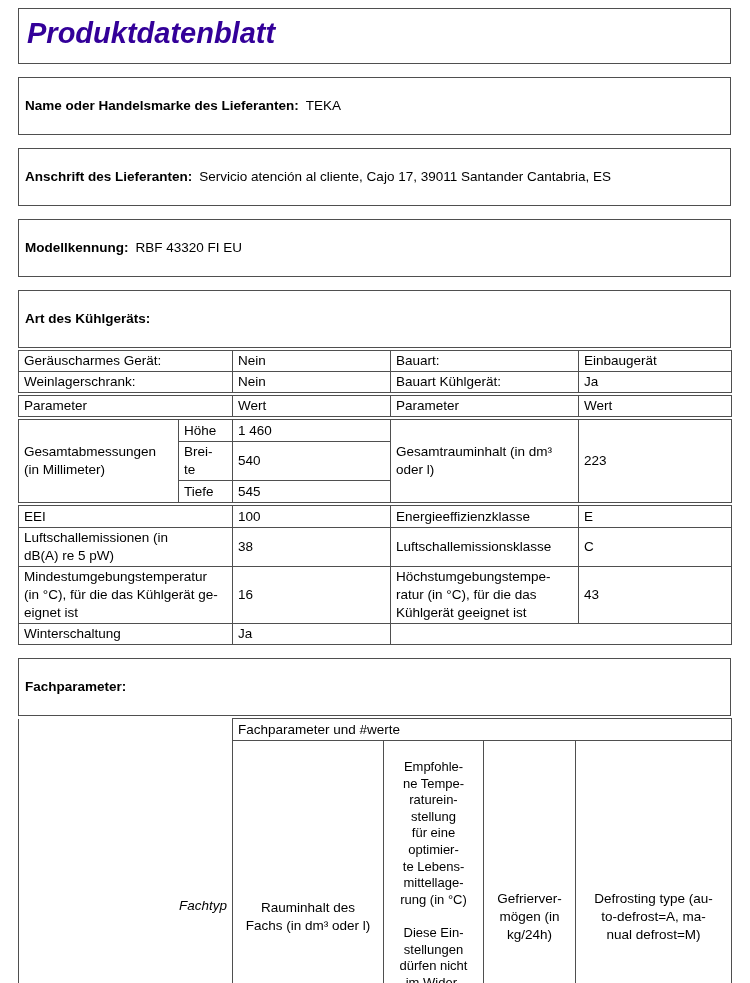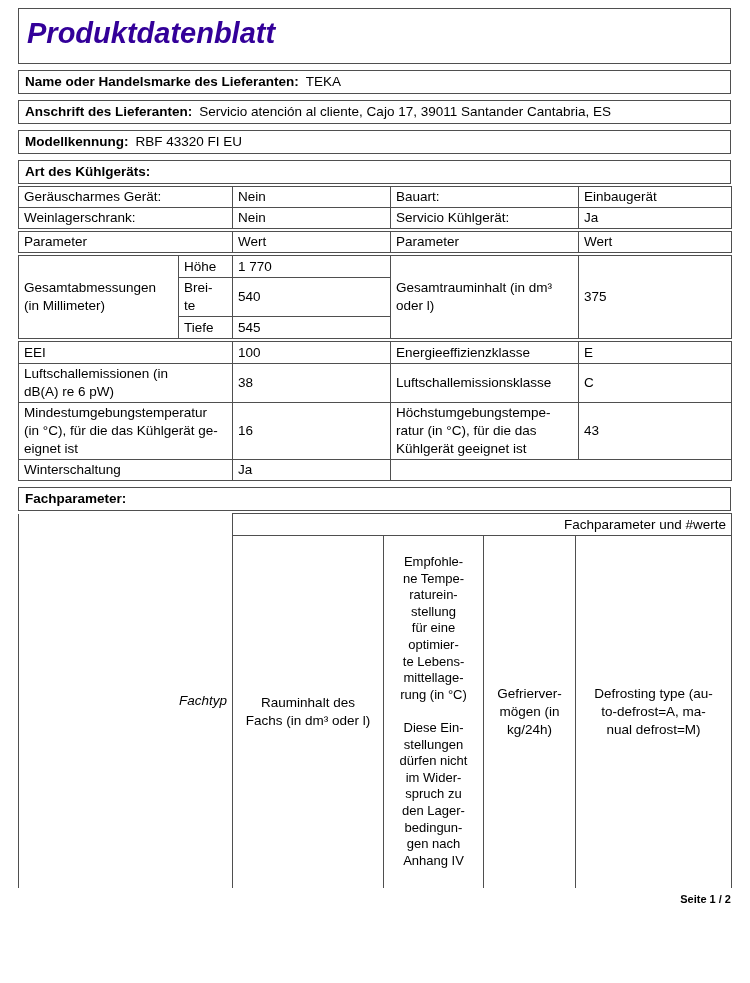--- a/index.html
+++ b/index.html
@@ -6,31 +6,31 @@
   body{
     width:750px;height:983px;background:#ffffff;color:#000;
     font-family:"Liberation Sans", sans-serif;
     -webkit-font-smoothing:antialiased;
   }
   .page{padding:8px 19px 0 18px;position:relative;height:975px;box-sizing:border-box;}
   .box{border:1px solid #4f4f4f;box-sizing:border-box;width:713px;}
   .title-box{padding:6px 8px 12px 8px;margin-top:0;}
   h1{margin:0;font-size:29px;line-height:36px;font-weight:bold;letter-spacing:0;font-style:italic;}
   .subtitle{margin:6px 0 0 0;font-size:13.5px;line-height:19px;white-space:pre-line;}
-  .row-box{margin-top:6px;padding:2px 6px;font-size:13.5px;line-height:18px;min-height:18px;}
+  .row-box{margin-top:13px;padding:19px 6px;font-size:13.5px;line-height:18px;min-height:18px;}
   .lbl{font-weight:bold;}
   .val{margin-left:7px;}
   table.grid{border-collapse:collapse;table-layout:fixed;width:713px;margin-top:2px;}
   table.grid td{
     border:1px solid #4f4f4f;padding:1px 5px;font-size:13.5px;line-height:18px;
     vertical-align:middle;word-wrap:break-word;
   }
   .mt6{margin-top:6px;}
   .pre{white-space:pre-line;}
-  .center{text-align:right;}
+  .center{text-align:left;}
   .t-dims tr.r-single td{height:19px;}
   .t-body tr.r1 td{height:19px;}
   .t-comp td.comp-head-cell{height:19px;}
   .t-comp td.fachtyp-cell{border-top:none;border-bottom:none;text-align:right;font-style:italic;}
   .t-comp tr.tall td{height:333px;border-bottom:none;text-align:center;}
   .t-comp tr.tall td.temp-col{vertical-align:top;font-size:13px;line-height:16.6px;padding-top:18px;}
   .footer{width:713px;text-align:right;font-size:11px;line-height:14px;margin-top:4px;font-weight:bold;}
 </style>
 </head>
 <body>
@@ -67,21 +67,21 @@
     <tbody>
         <tr>
       <td>Geräuscharmes Gerät:</td>
       <td>Nein</td>
       <td>Bauart:</td>
       <td>Einbaugerät</td>
     </tr>
     <tr>
       <td>Weinlagerschrank:</td>
       <td>Nein</td>
-      <td>Servicio Kühlgerät:</td>
+      <td>Bauart Kühlgerät:</td>
       <td>Ja</td>
     </tr>
   </tbody>
     </table>
 
 
   <table class="grid t-header mt6">
     <colgroup>
         <col style="width:214px">
         <col style="width:158px">
@@ -104,24 +104,24 @@
         <col style="width:54px">
         <col style="width:158px">
         <col style="width:188px">
         <col style="width:153px">
       </colgroup>
     <tbody>
         <tr class="r-single">
       <td rowspan="3" class="pre">Gesamtabmessungen
 (in Millimeter)</td>
       <td>Höhe</td>
-      <td>1 770</td>
+      <td>1 460</td>
       <td rowspan="3" class="pre">Gesamtrauminhalt (in dm³
 oder l)</td>
-      <td rowspan="3">375</td>
+      <td rowspan="3">223</td>
     </tr>
     <tr>
       <td class="pre">Brei-
 te</td>
       <td>540</td>
     </tr>
     <tr class="r-single">
       <td>Tiefe</td>
       <td>545</td>
     </tr>
@@ -137,21 +137,21 @@
       </colgroup>
     <tbody>
         <tr class="r1">
       <td>EEI</td>
       <td>100</td>
       <td>Energieeffizienzklasse</td>
       <td>E</td>
     </tr>
     <tr>
       <td class="pre">Luftschallemissionen (in
-dB(A) re 6 pW)</td>
+dB(A) re 5 pW)</td>
       <td>38</td>
       <td>Luftschallemissionsklasse</td>
       <td>C</td>
     </tr>
     <tr>
       <td class="pre">Mindestumgebungstemperatur
 (in °C), für die das Kühlgerät ge-
 eignet ist</td>
       <td>16</td>
       <td class="pre">Höchstumgebungstempe-

